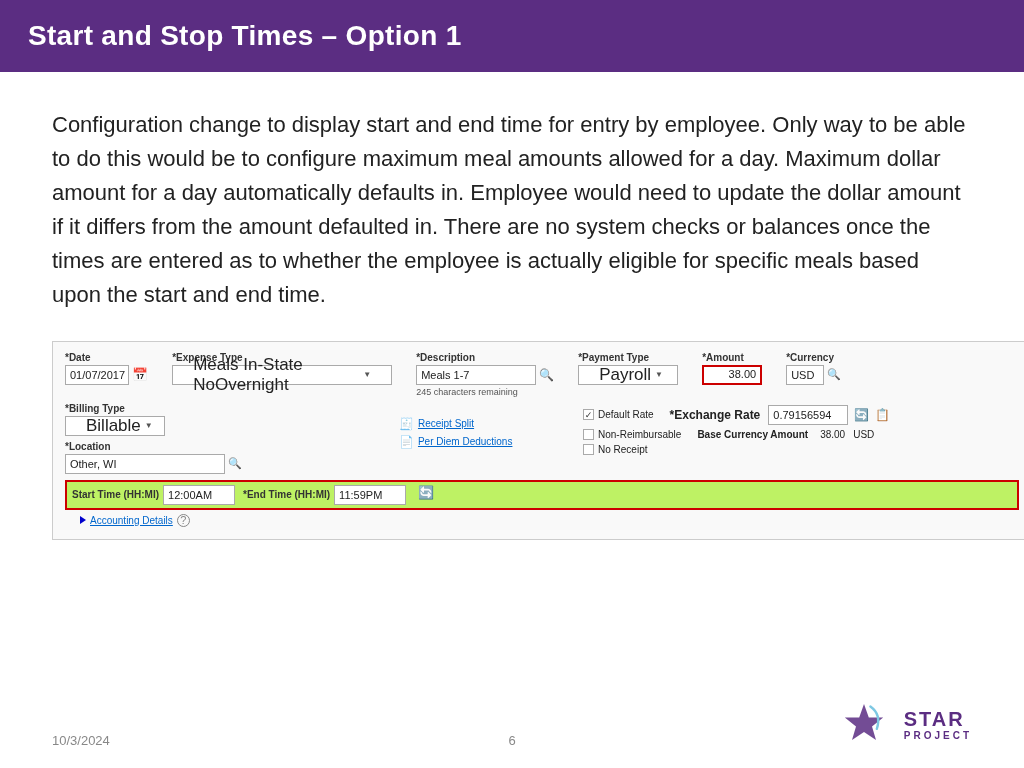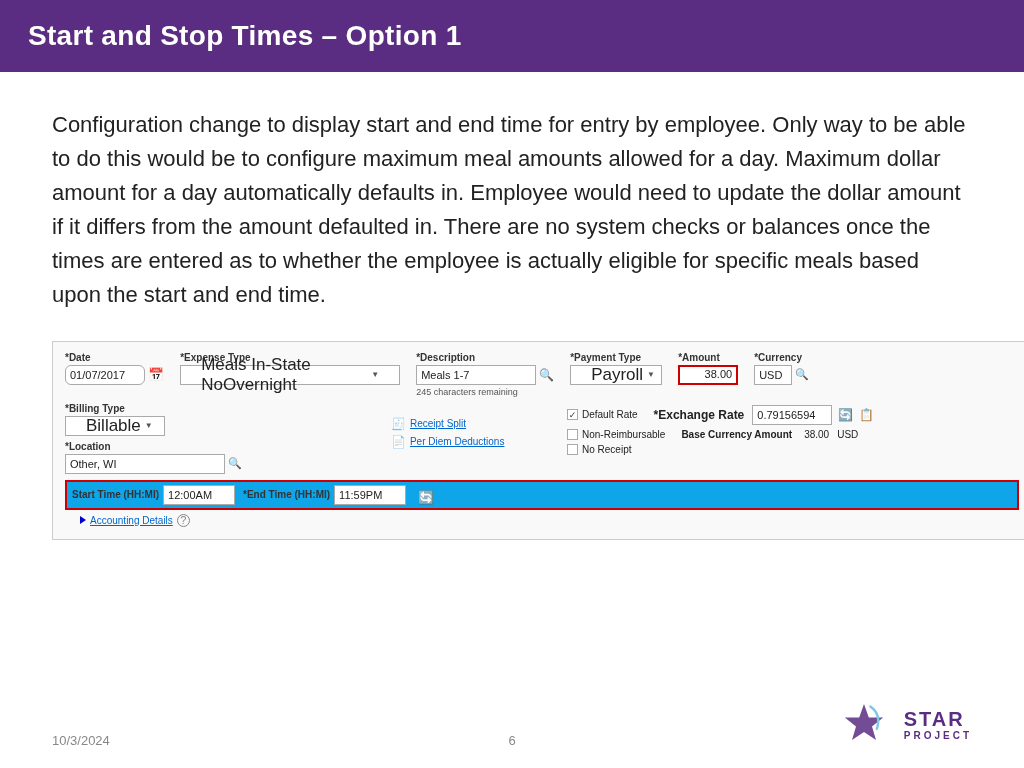--- a/index.html
+++ b/index.html
@@ -48,21 +48,21 @@
       font-size: 11px;
       color: #222;
       width: 980px;
       font-family: Arial, sans-serif;
     }
 
     .form-row {
       display: flex;
       align-items: flex-start;
       margin-bottom: 6px;
-      gap: 16px;
+      gap: 24px;
     }
 
     .form-field {
       display: flex;
       flex-direction: column;
       gap: 2px;
     }
 
     .field-label {
       font-size: 10px;
@@ -96,23 +96,23 @@
       font-size: 8px;
       color: #555;
       margin-left: 4px;
     }
 
     
     .highlight-row {
       border: 2px solid #cc0000;
       padding: 3px 5px;
       display: flex;
-      align-items: flex-end;
+      align-items: flex-start;
       gap: 8px;
-      background: #0ea5e9;
+      background: #bef264;
     }
 
     .start-end-field {
       display: flex;
       align-items: center;
       gap: 4px;
     }
 
     .start-end-label {
       font-size: 10px;
@@ -258,21 +258,21 @@
 <div class="main-content">
   <p class="description-text">Configuration change to display start and end time for entry by employee.  Only way to be able to do this would be to configure maximum meal amounts allowed for a day. Maximum dollar amount for a day automatically defaults in.  Employee would need to update the dollar amount if it differs from the amount defaulted in. There are no system checks or balances once the times are entered as to whether the employee is actually eligible for specific meals based upon the start and end time.</p>
 
   <div class="form-mockup">
 
     <div class="form-row">
 
       <div class="form-field">
         <span class="field-label">*Date</span>
         <div style="display:flex;align-items:center;gap:3px;">
-          <div class="field-input" style="width:80px;border-radius:6px;">
+          <div class="field-input" style="width:64px;">
             <span>01/07/2017</span>
           </div>
           <span style="font-size:13px;">📅</span>
         </div>
       </div>
 
       <div class="form-field">
         <span class="field-label">*Expense Type</span>
         <div class="field-select" style="width:220px;">
           <span>Meals In-State NoOvernight</span>
@@ -285,21 +285,21 @@
           <div class="field-input" style="width:120px;">
             <span>Meals 1-7</span>
           </div>
           <span style="font-size:12px; color:#888;">🔍</span>
         </div>
         <span style="font-size:9px;color:#555;">245 characters remaining</span>
       </div>
 
       <div class="form-field">
         <span class="field-label">*Payment Type</span>
-        <div class="field-select" style="width:92px;">
+        <div class="field-select" style="width:100px;">
           <span>Payroll</span>
         </div>
       </div>
 
       <div class="form-field">
         <span class="field-label">*Amount</span>
         <div class="amount-input">
           <span>38.00</span>
         </div>
       </div>

